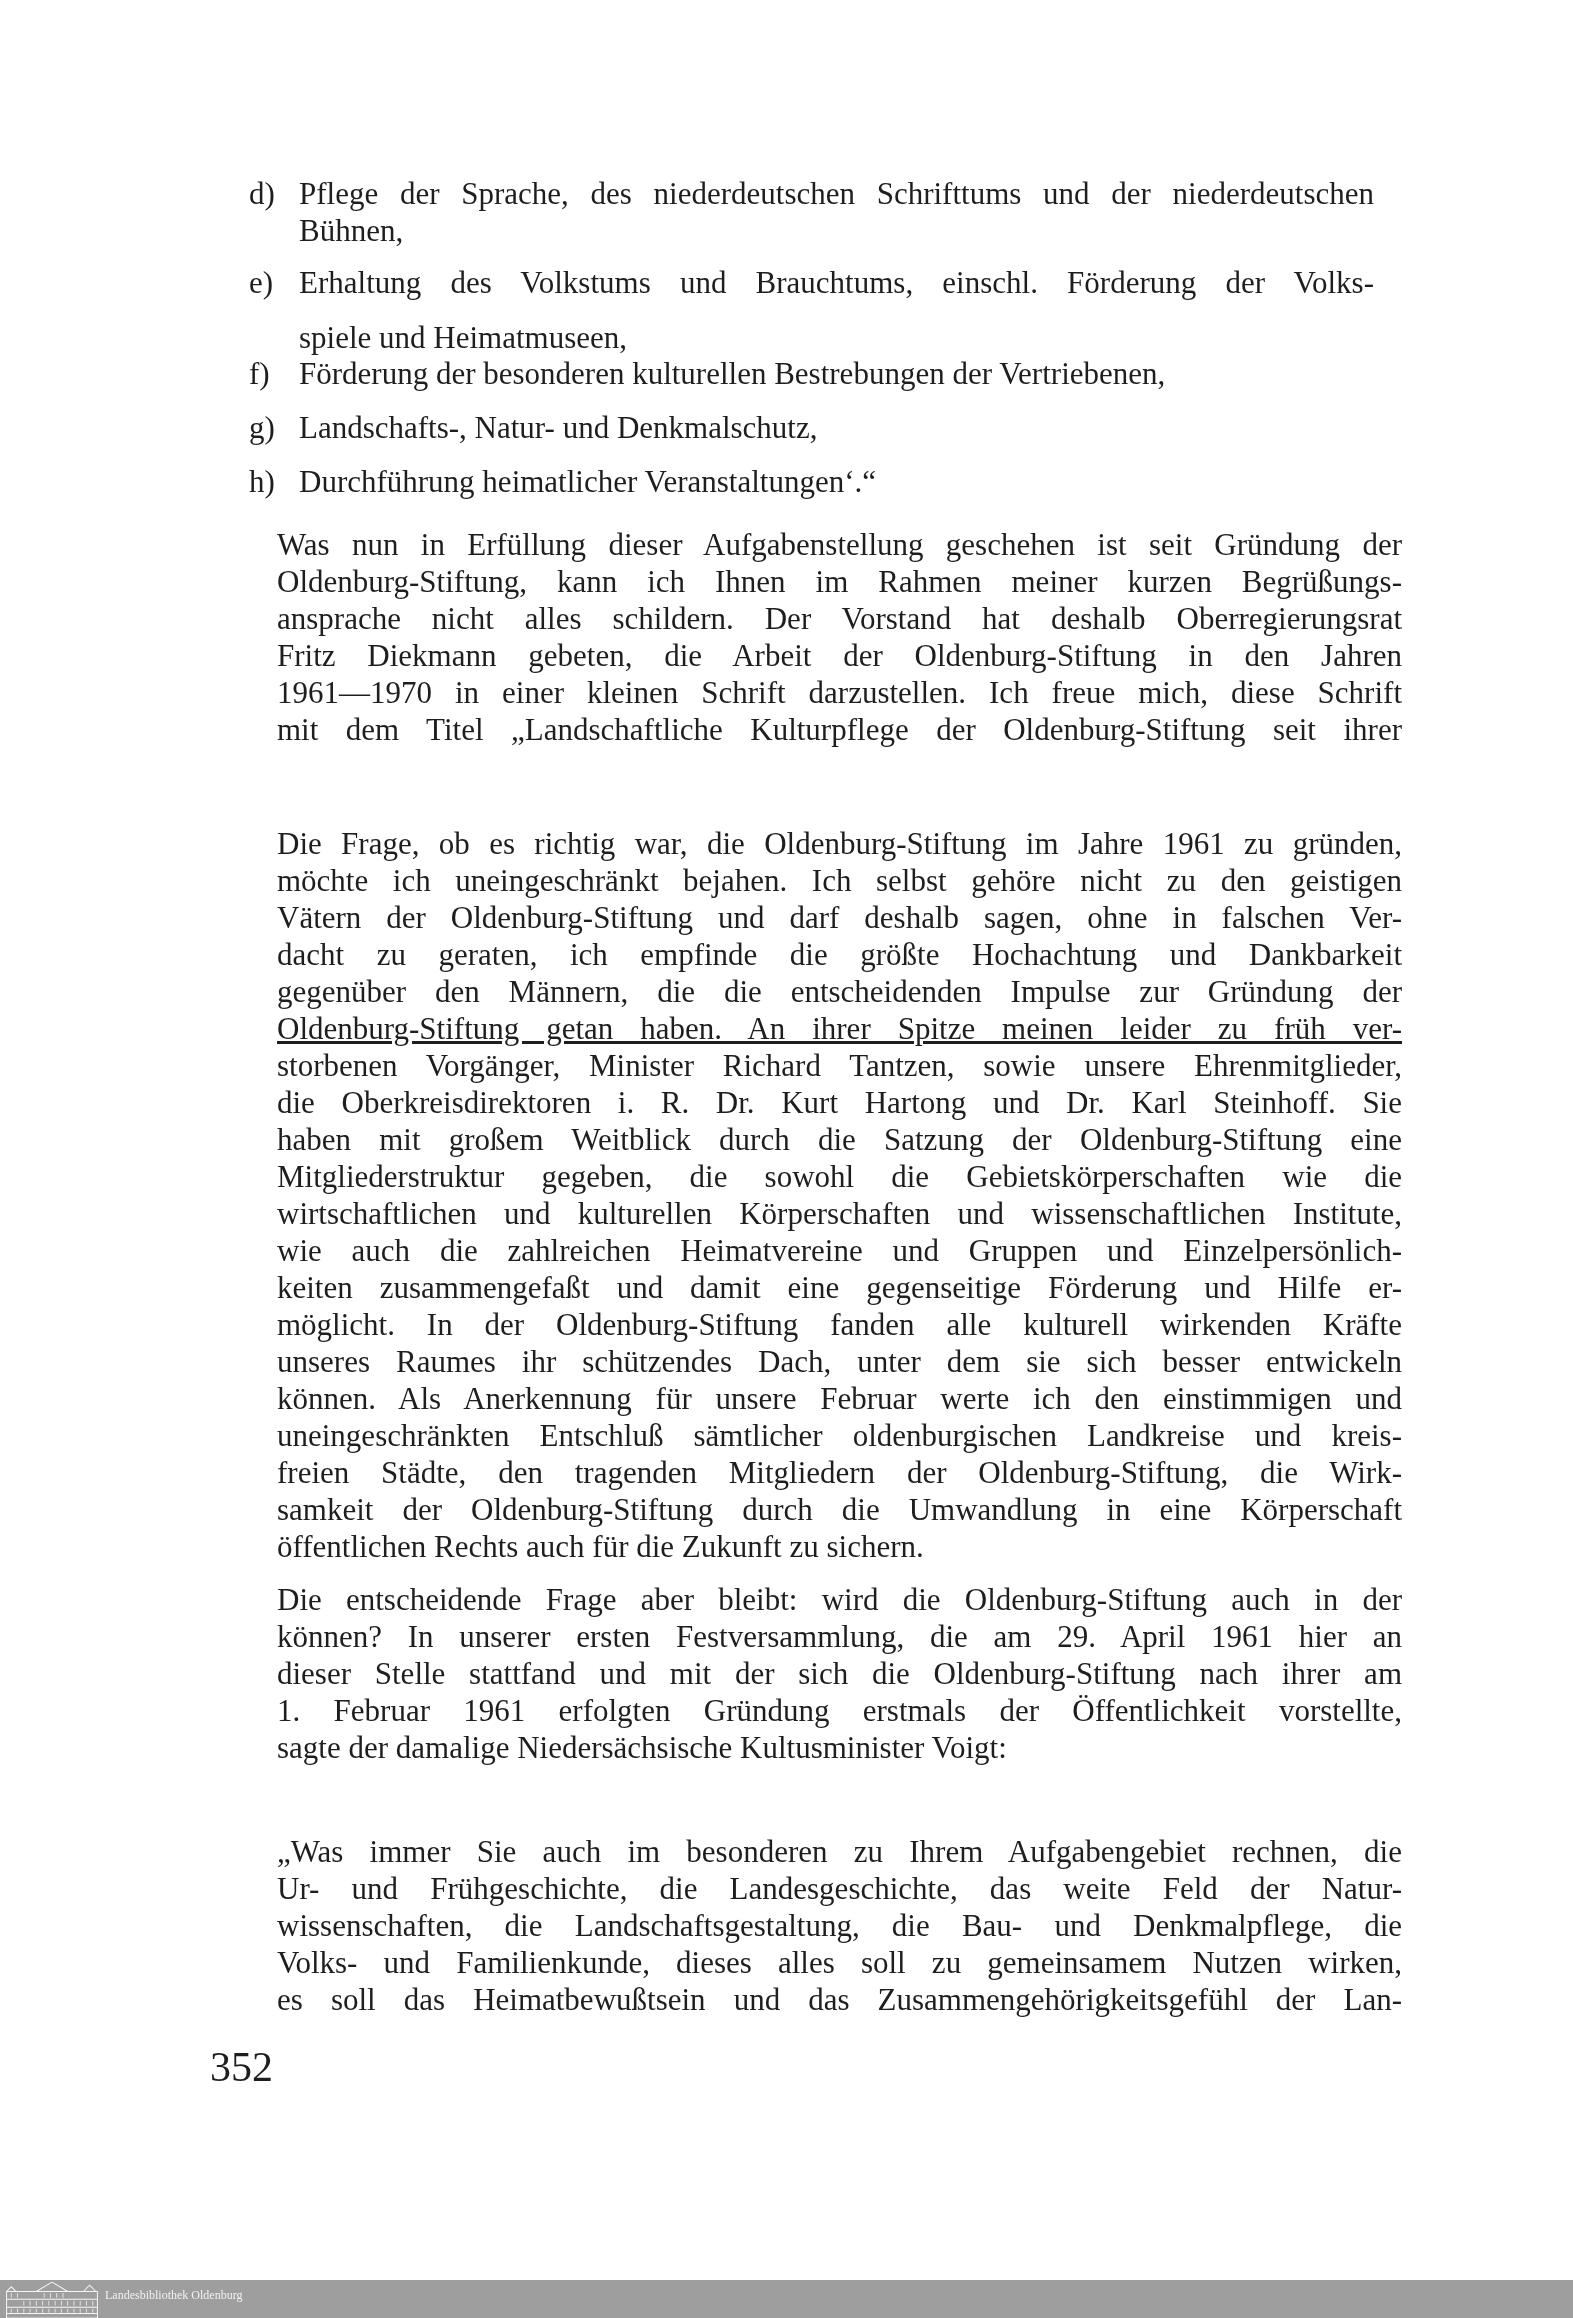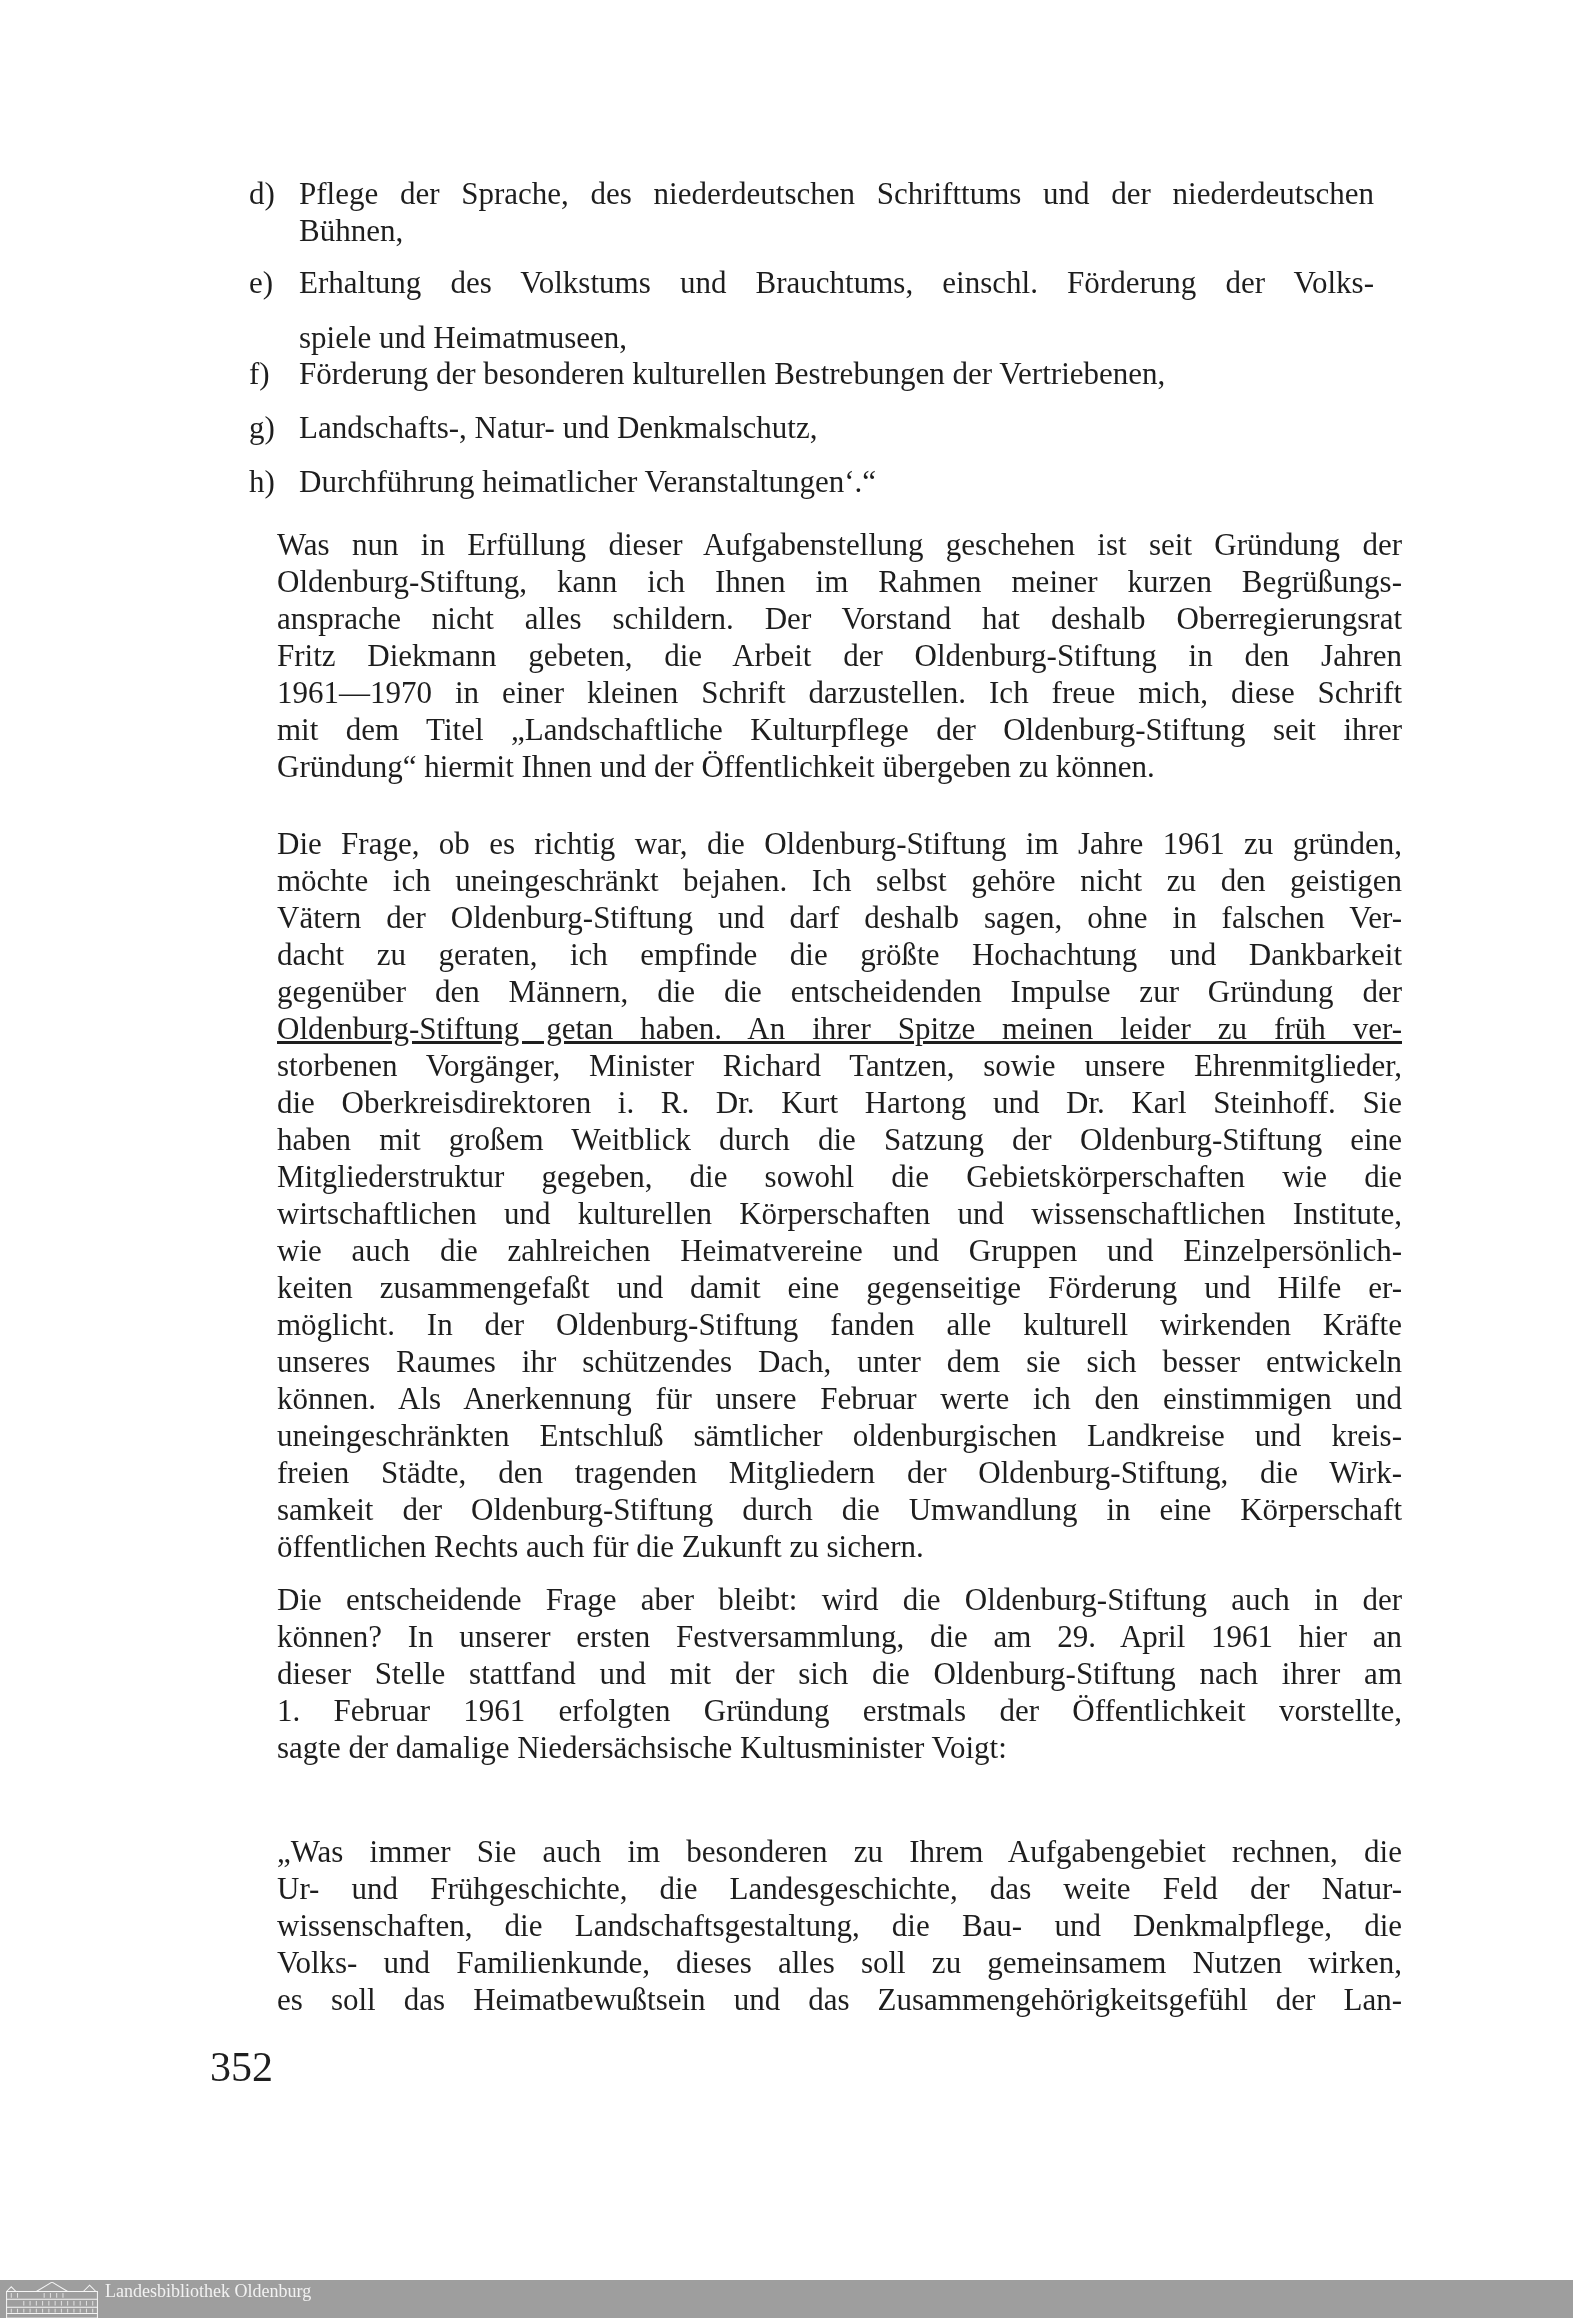--- a/index.html
+++ b/index.html
@@ -9,21 +9,21 @@
   .block { position:absolute; left:249px; width:1125px; font-size:31px; line-height:37px;margin-left:28px; }
   .item { position:absolute; left:249px; width:1125px; font-size:31px; line-height:37px; }
   .item .lbl { position:absolute; left:0; top:0; width:50px; }
   .item .txt { margin-left:50px; text-align:justify; }
   .para { text-align:justify; text-align-last:left; hyphens:manual; }
   .para .ln { display:block; text-align:justify; text-align-last:justify; white-space:nowrap; }
   .para .ln.last { text-align-last:left; }
   .pageno { position:absolute; left:200px; top:2049px; font-size:42px; line-height:36px;margin-left:10px; }
   .footer { position:absolute; left:0; top:2280px; width:1574px; height:39px; background:#9e9e9e; }
   .footer .logo { position:absolute; left:4.7px; top:1.6px; width:94px; height:37px; }
-  .footer .lib { position:absolute; left:105px; top:1px; font-size:18px; color:#f2f2f2; font-family:"Liberation Serif",serif; }
+  .footer .lib { position:absolute; left:105px; top:8px; font-size:12px; color:#f2f2f2; font-family:"Liberation Serif",serif; }
 </style>
 </head>
 <body>
 
 <div class="page">
 
   <div class="item" style="top:175px;">
     <span class="lbl">d)</span>
     <div class="txt">
       <span style="display:block;text-align:justify;text-align-last:justify;white-space:nowrap;">Pflege der Sprache, des niederdeutschen Schrifttums und der niederdeutschen</span>
@@ -60,21 +60,20 @@
       </div>
   </div>
 
   <div class="block para" style="top:526px;">
     <span class="ln" style="white-space: normal;">Was nun in Erfüllung dieser Aufgabenstellung geschehen ist seit Gründung der</span>
     <span class="ln" style="white-space: normal;">Oldenburg-Stiftung, kann ich Ihnen im Rahmen meiner kurzen Begrüßungs-</span>
     <span class="ln" style="white-space: normal;">ansprache nicht alles schildern. Der Vorstand hat deshalb Oberregierungsrat</span>
     <span class="ln" style="white-space: normal;">Fritz Diekmann gebeten, die Arbeit der Oldenburg-Stiftung in den Jahren</span>
     <span class="ln" style="white-space: normal;">1961—1970 in einer kleinen Schrift darzustellen. Ich freue mich, diese Schrift</span>
     <span class="ln" style="white-space: normal;">mit dem Titel „Landschaftliche Kulturpflege der Oldenburg-Stiftung seit ihrer</span>
-    <span class="ln last">Gründung“ hiermit Ihnen und der Öffentlichkeit übergeben zu können.</span>
   </div>
 
   <div class="block para" style="top:825px;">
     <span class="ln" style="white-space: normal;">Die Frage, ob es richtig war, die Oldenburg-Stiftung im Jahre 1961 zu gründen,</span>
     <span class="ln" style="white-space: normal;">möchte ich uneingeschränkt bejahen. Ich selbst gehöre nicht zu den geistigen</span>
     <span class="ln" style="white-space: normal;">Vätern der Oldenburg-Stiftung und darf deshalb sagen, ohne in falschen Ver-</span>
     <span class="ln" style="white-space: normal;">dacht zu geraten, ich empfinde die größte Hochachtung und Dankbarkeit</span>
     <span class="ln" style="white-space: normal;">gegenüber den Männern, die die entscheidenden Impulse zur Gründung der</span>
     <span class="ln" style="white-space: normal; text-decoration: underline;">Oldenburg-Stiftung getan haben. An ihrer Spitze meinen leider zu früh ver-</span>
     <span class="ln" style="white-space: normal;">storbenen Vorgänger, Minister Richard Tantzen, sowie unsere Ehrenmitglieder,</span>

